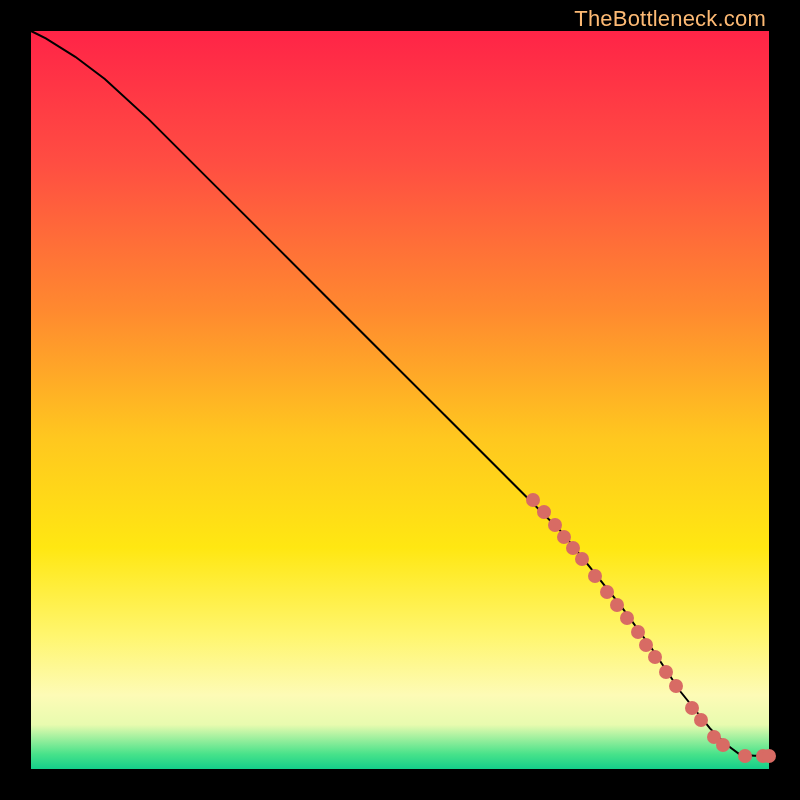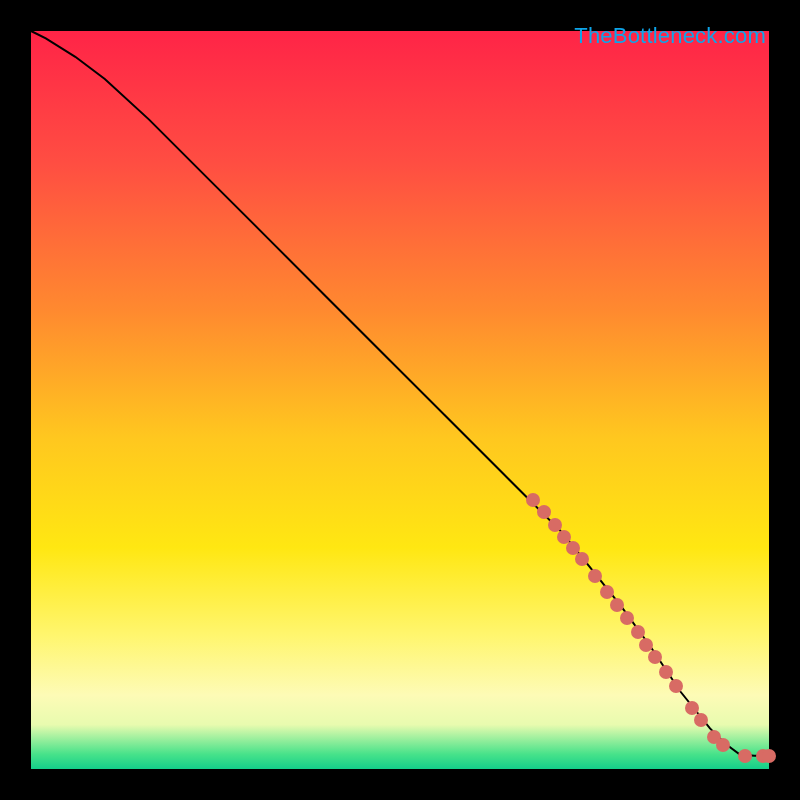--- a/index.html
+++ b/index.html
@@ -35,25 +35,24 @@
       #fdfbb6 90%,
       #e8fbaf 94%,
       #47e28a 98%,
       #14cf8a 100%
     );
   }
   .watermark {
     position: absolute;
     top: 6px;
     right: 34px;
-    color: #0ea5e9;
+    color: #fdba74;
     font-size: 22px;
     font-weight: 500;
     letter-spacing: 0.2px;
-    margin-top: 17px;
   }
   svg.curve {
     position: absolute;
     left: 31px;
     top: 31px;
     width: 738px;
     height: 738px;
     overflow: visible;
   }
   .marker {

